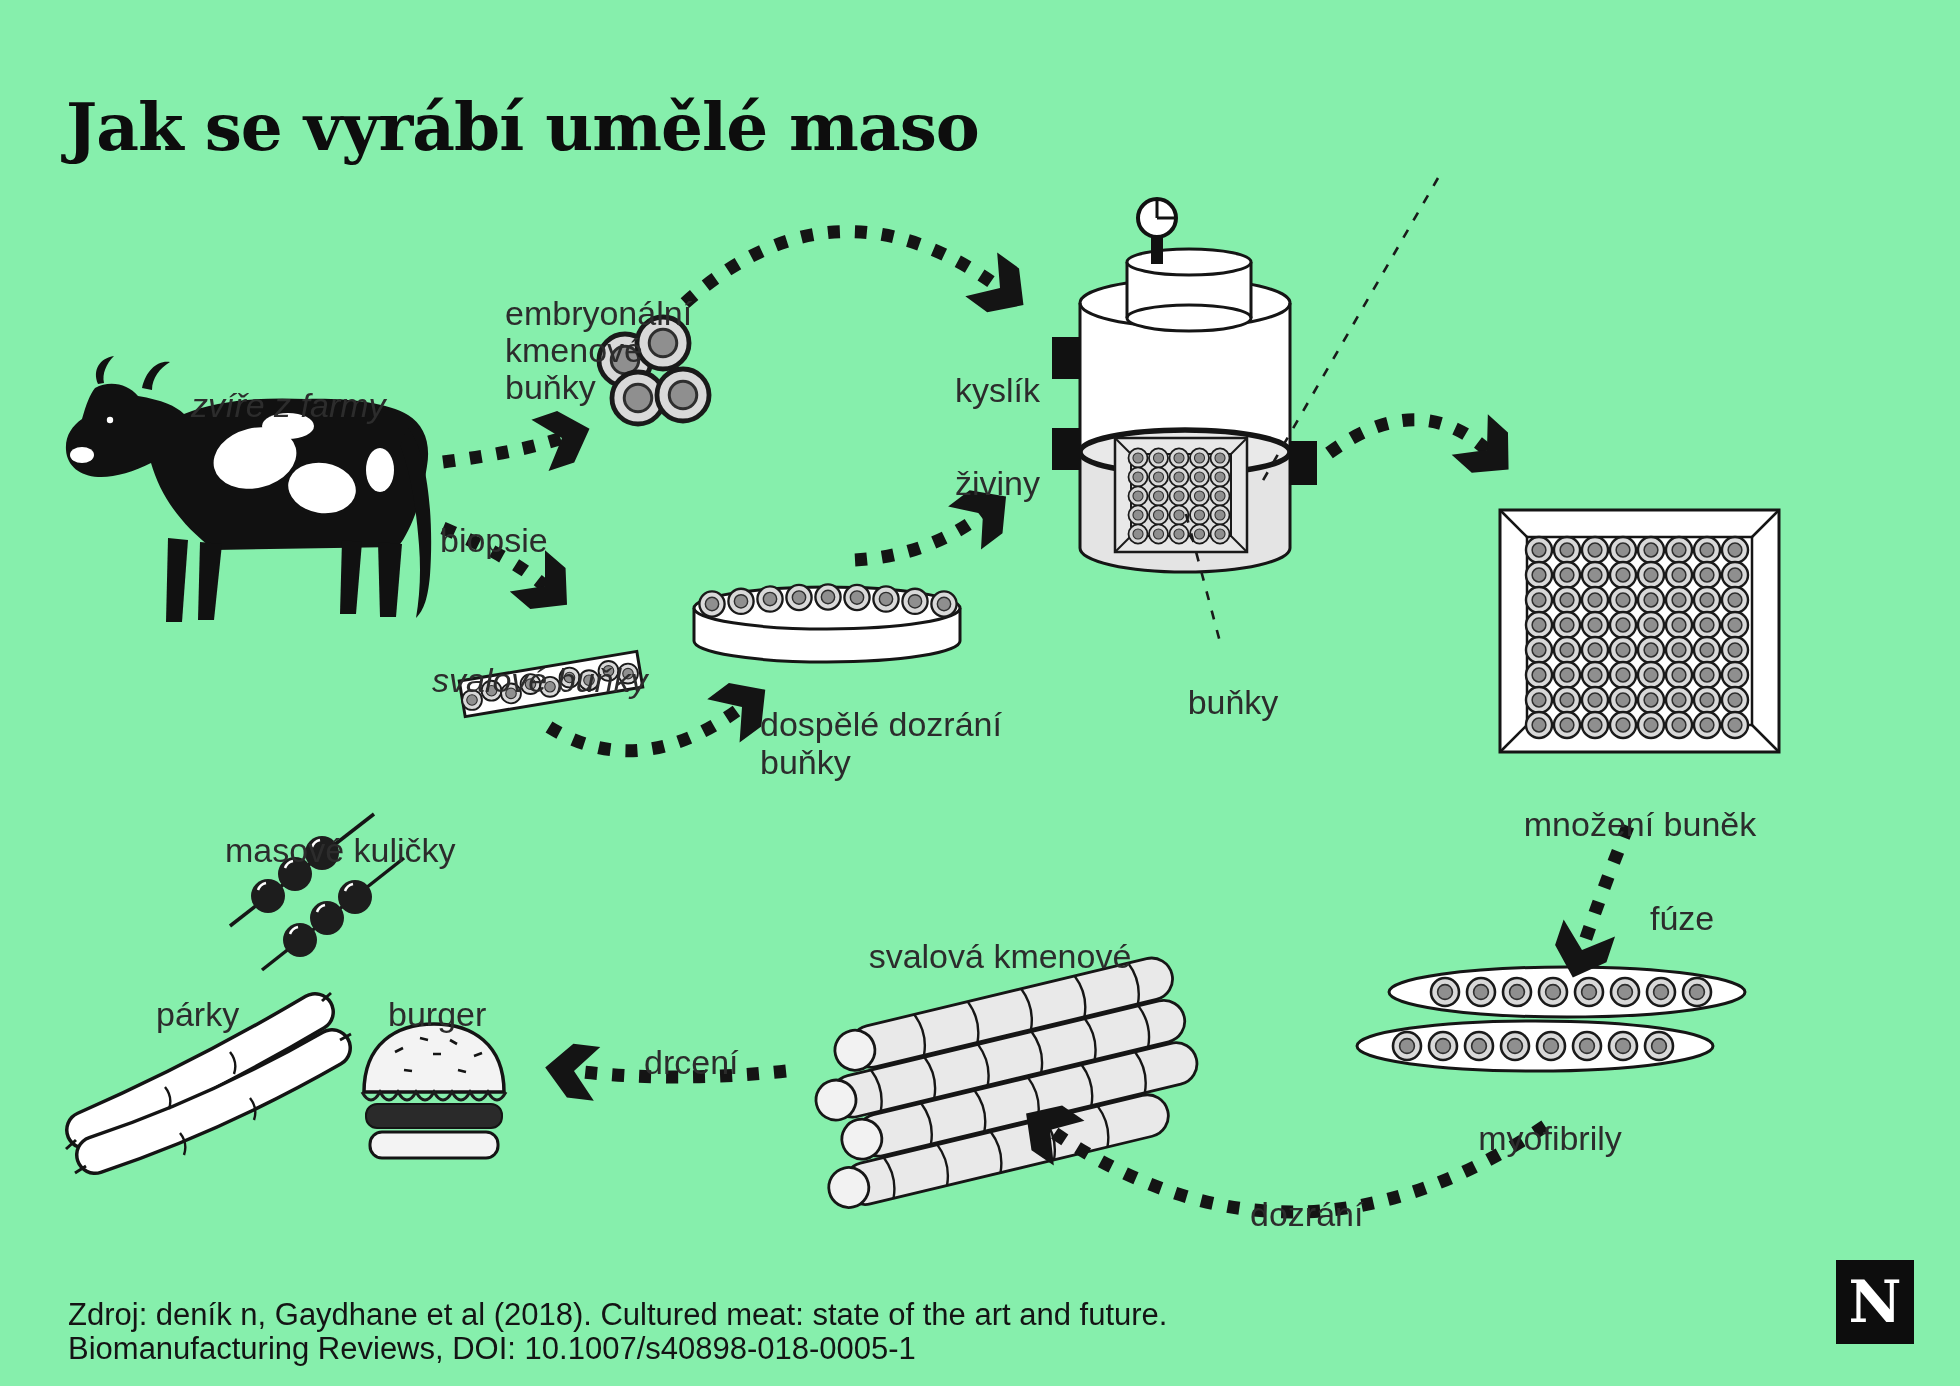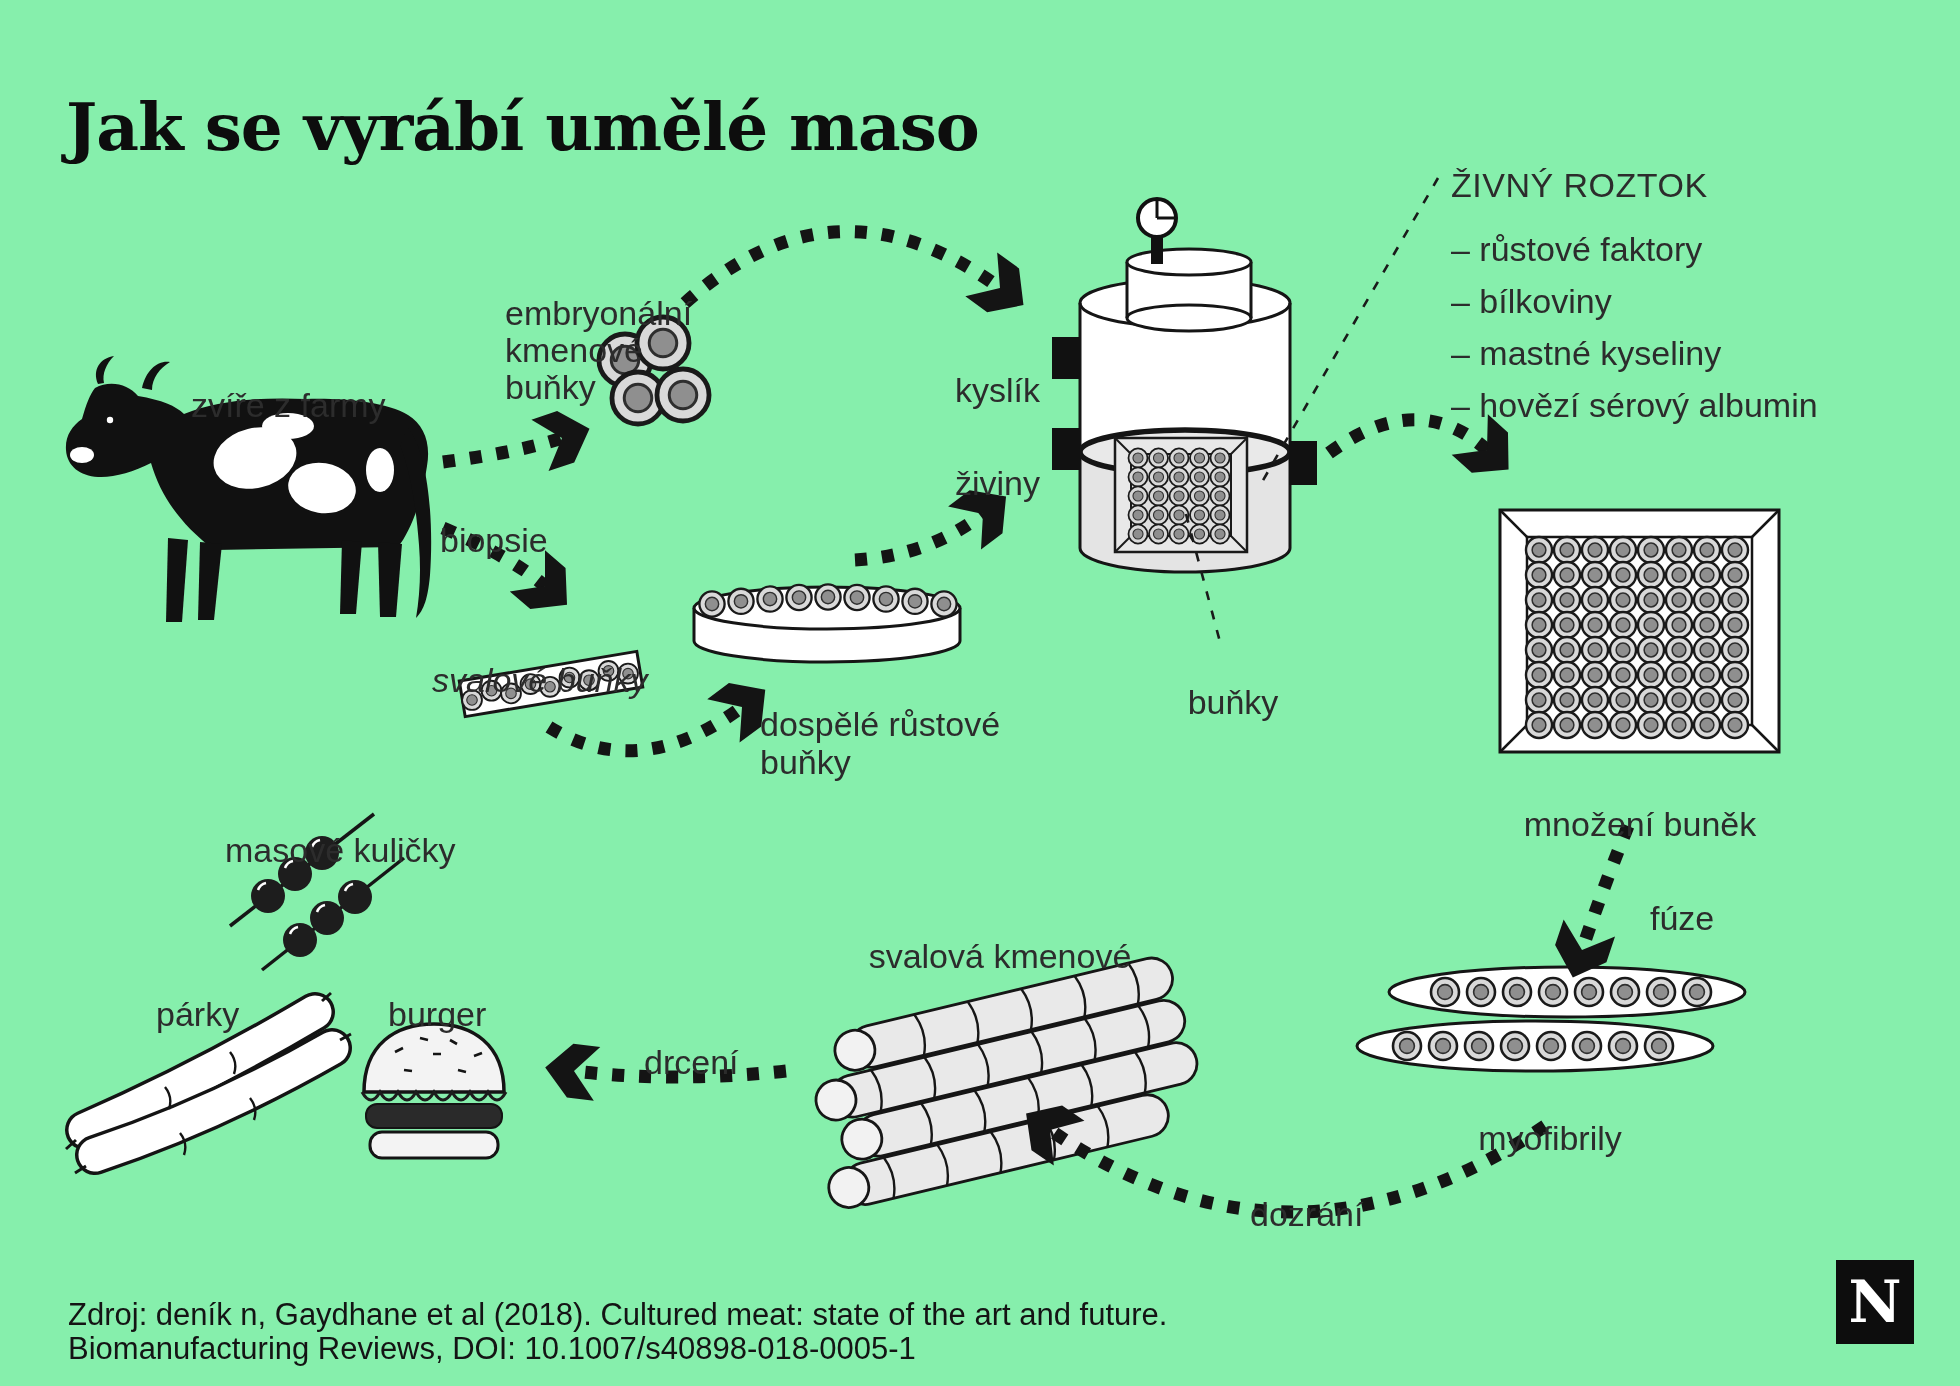--- a/index.html
+++ b/index.html
@@ -331,51 +331,42 @@
     <path d="M855,560 Q928,556 983,514" marker-end="url(#ah)"></path>
     <path d="M1329,453 Q1418,388 1487,450" marker-end="url(#ah)"></path>
     <path d="M1628,826 Q1600,896 1582,950" marker-end="url(#ah)"></path>
     <path d="M1545,1126 Q1292,1296 1050,1130" marker-end="url(#ah)"></path>
     <path d="M786,1071 Q674,1083 574,1071" marker-end="url(#ah)"></path>
   </g>
 </svg>
 
 <h1 class="title">Jak se vyrábí umělé maso</h1>
 
-<div class="lbl" style="left:191px;top:353px;">zvíře z farmy</div>
+<div class="lbl" style="left:191px;top:353px;font-style:italic;">zvíře z farmy</div>
 
 <div class="lbl" style="left:505px;top:262px;line-height:37px;">
   <div>embryonální</div>
   <div>kmenové</div>
   <div>buňky</div>
 </div>
 
 <div class="lbl" style="left:440px;top:488px;">biopsie</div>
 
 <div class="lbl" style="left:432px;top:628px;font-style:italic;">svalové buňky</div>
 
 <div class="lbl" style="left:760px;top:672px;line-height:38px;">
-  <div>dospělé růstové</div>
+  <div>dospělé dozrání</div>
   <div>buňky</div>
 </div>
 
 <div class="lbl rt" style="left:860px;top:338px;width:180px;">kyslík</div>
 <div class="lbl rt" style="left:860px;top:431px;width:180px;">živiny</div>
 
 <div class="lbl ctr" style="left:1158px;top:650px;width:150px;">buňky</div>
 
-<div class="nut">
-  <div class="nut-title">ŽIVNÝ ROZTOK</div>
-  <ul>
-    <li>– růstové faktory</li>
-    <li>– bílkoviny</li>
-    <li>– mastné kyseliny</li>
-    <li>– hovězí sérový albumin</li>
-  </ul>
-</div>
 
 <div class="lbl ctr" style="left:1490px;top:772px;width:300px;">množení buněk</div>
 <div class="lbl" style="left:1650px;top:866px;">fúze</div>
 <div class="lbl ctr" style="left:1440px;top:1086px;width:220px;">myofibrily</div>
 <div class="lbl" style="left:1250px;top:1162px;">dozrání</div>
 <div class="lbl ctr" style="left:860px;top:904px;width:280px;">svalová kmenové</div>
 <div class="lbl" style="left:644px;top:1010px;">drcení</div>
 <div class="lbl" style="left:225px;top:798px;">masové kuličky</div>
 <div class="lbl" style="left:156px;top:962px;">párky</div>
 <div class="lbl" style="left:388px;top:962px;">burger</div>

